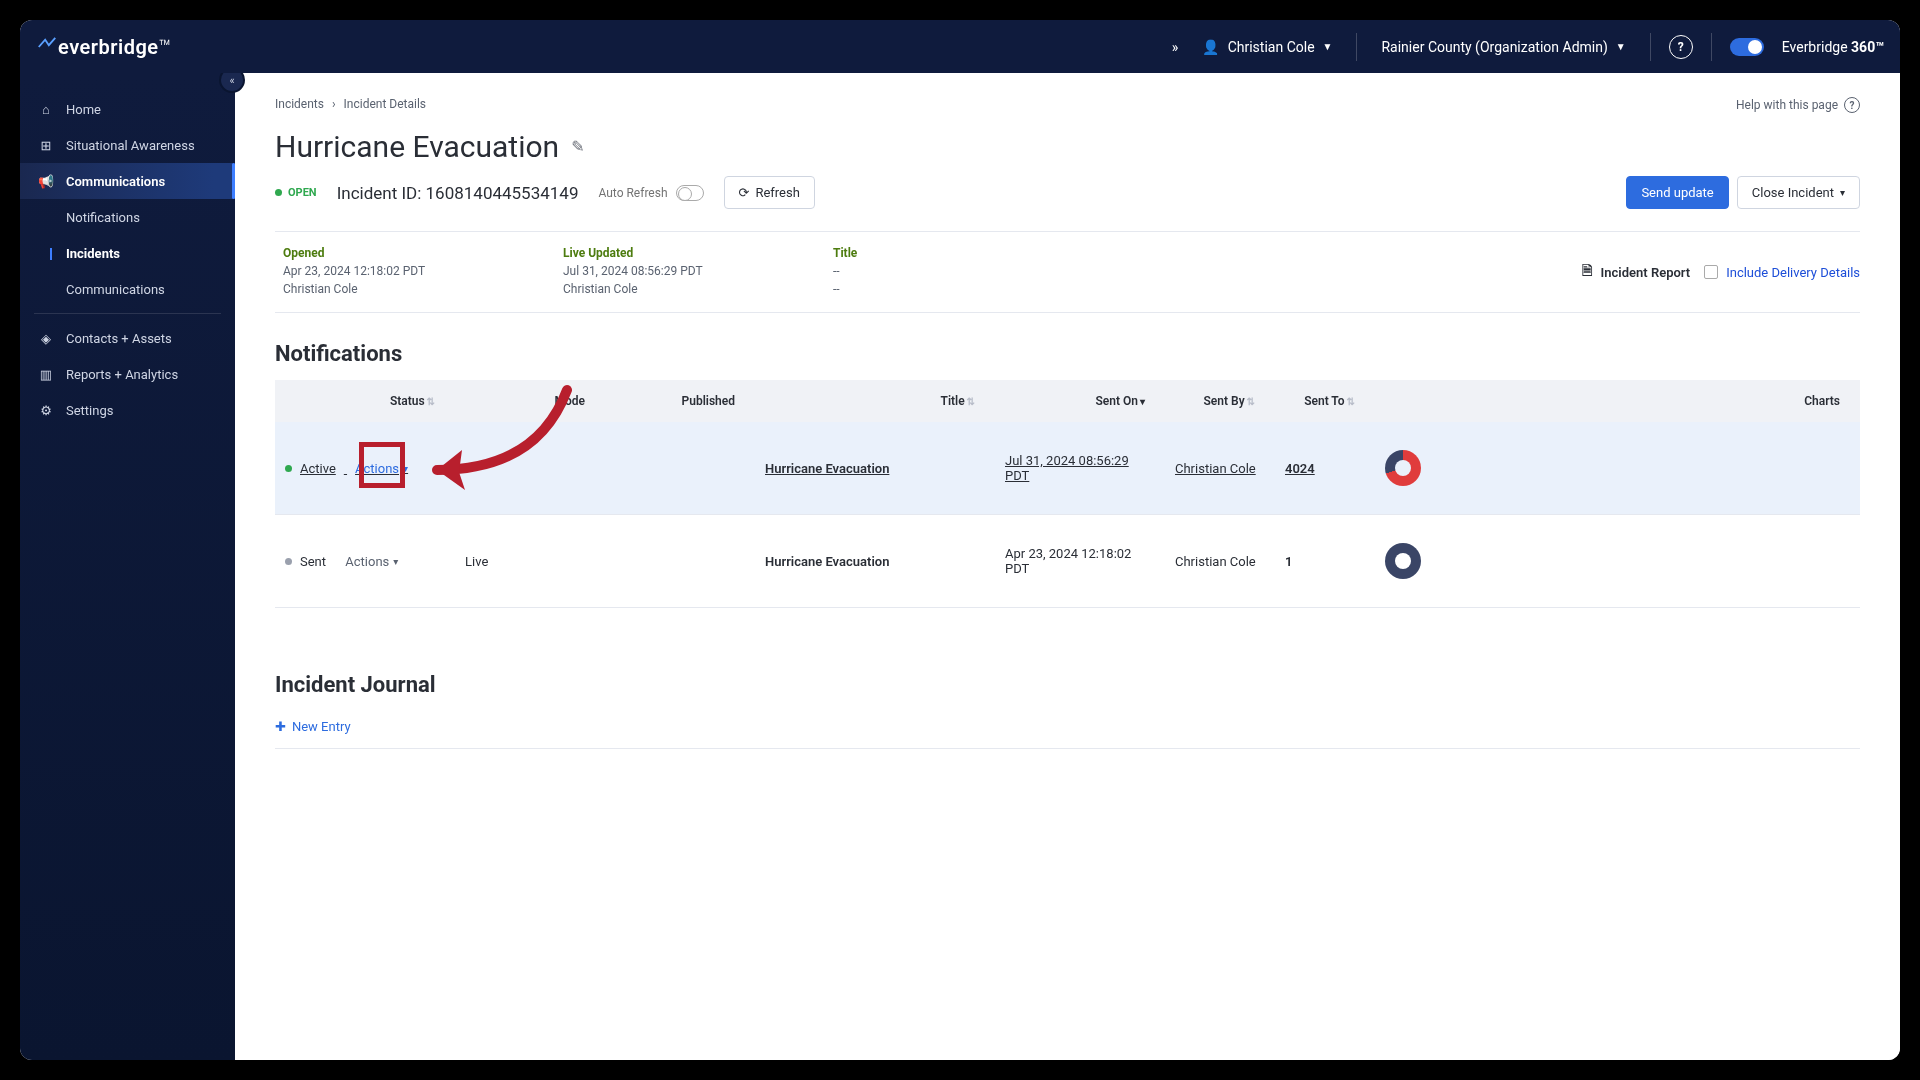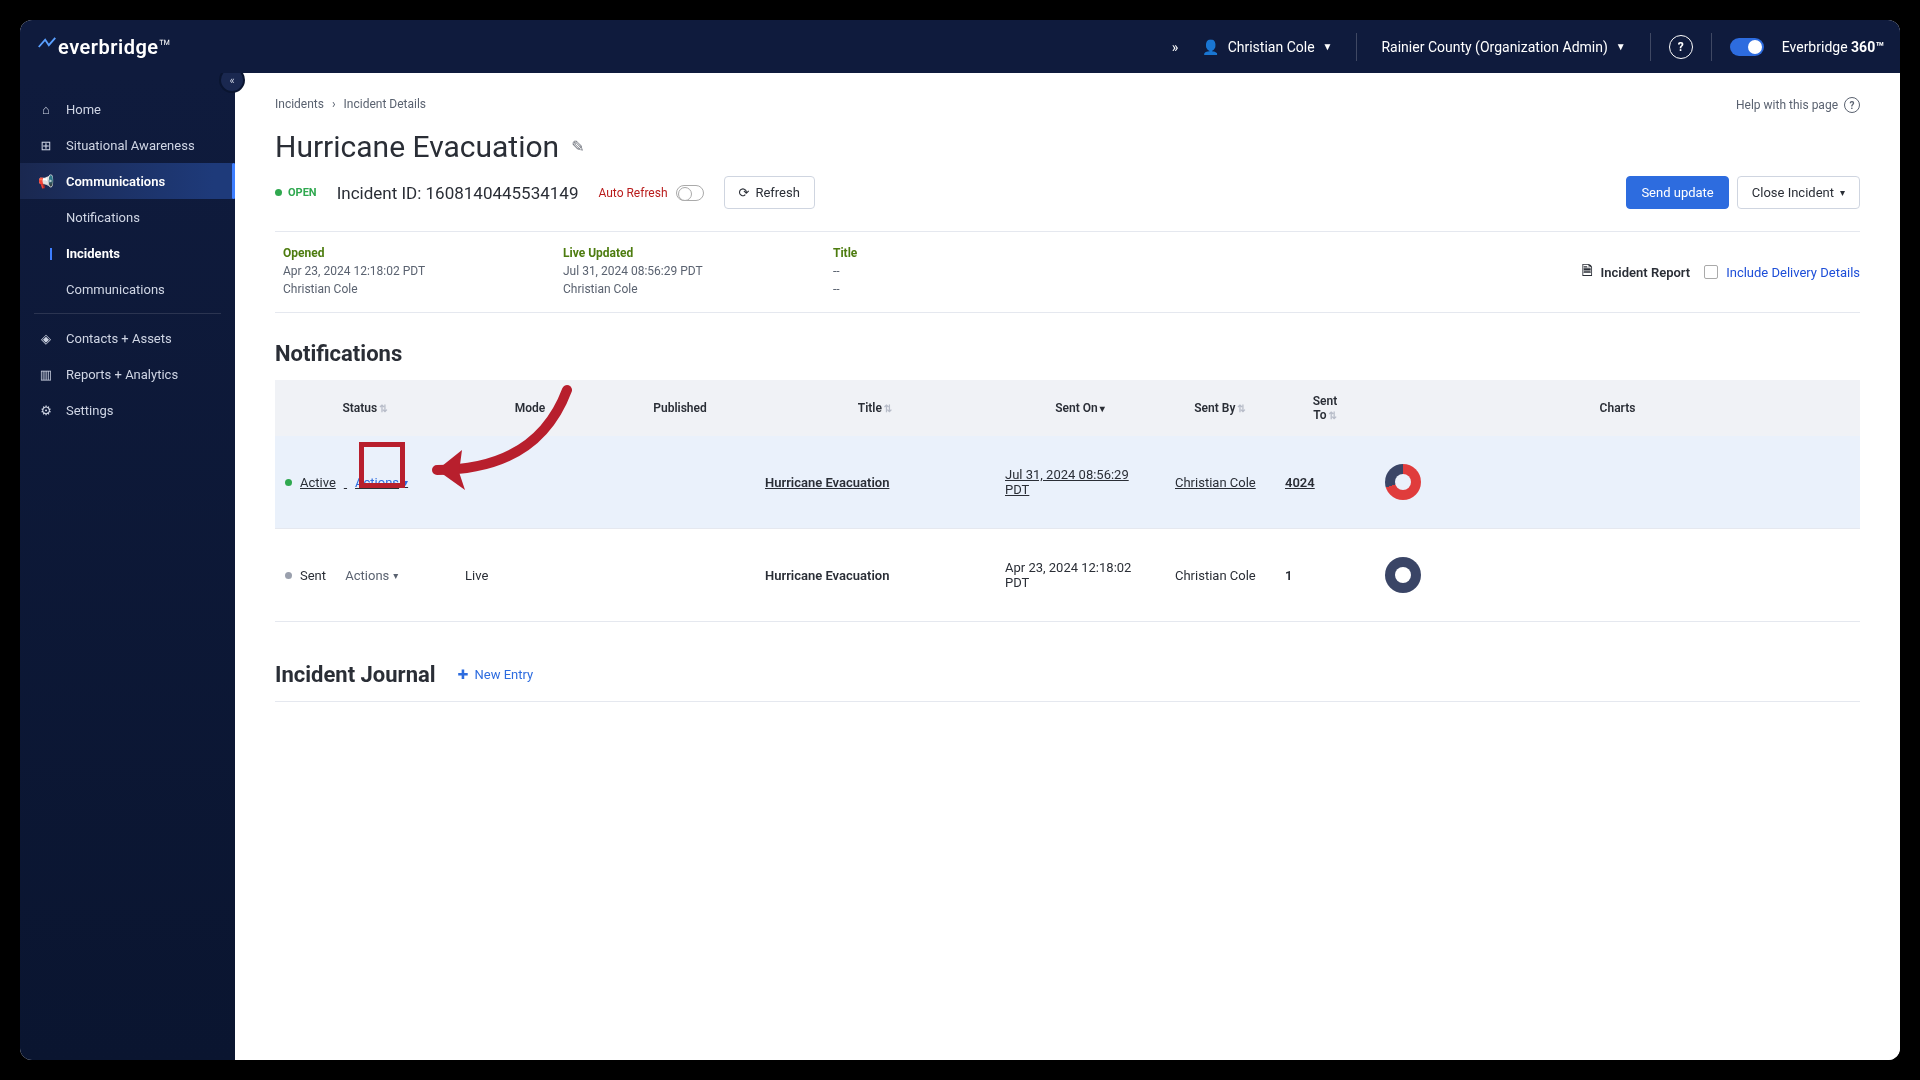--- a/index.html
+++ b/index.html
@@ -39,56 +39,56 @@
 .breadcrumb { font-size: 12px; color: #5a6270; display: flex; gap: 8px; align-items: center; }
 .breadcrumb a { color: #5a6270; text-decoration: none; }
 .help-link { position: absolute; right: 40px; top: 24px; font-size: 12px; color: #5a6270; display: flex; align-items: center; gap: 6px; cursor: pointer; }
 .page-title-row { display: flex; align-items: center; margin-top: 18px; }
 .page-title { font-size: 30px; font-weight: 400; color: #2a2e36; }
 .edit-icon { margin-left: 12px; color: #6a6e78; cursor: pointer; }
 .status-row { display: flex; align-items: center; gap: 20px; margin-top: 12px; flex-wrap: wrap; }
 .open-badge { display: flex; align-items: center; gap: 6px; font-size: 11px; font-weight: 700; color: #2fa84f; }
 .open-dot { width: 7px; height: 7px; background: #2fa84f; border-radius: 50%; }
 .incident-id { font-size: 17px; color: #2a2e36; }
-.auto-refresh { font-size: 12px; color: #b91c1c; display: flex; align-items: center; gap: 8px; }
+.auto-refresh { font-size: 12px; color: #737373; display: flex; align-items: center; gap: 8px; }
 .switch { width: 28px; height: 16px; border: 1px solid #aaa; border-radius: 10px; position: relative; cursor: pointer; }
 .switch::after { content: ""; position: absolute; width: 12px; height: 12px; background: #fff; border: 1px solid #aaa; border-radius: 50%; top: 1px; left: 1px; }
 .btn { border: 1px solid #cfd5e0; background: #fff; border-radius: 4px; padding: 8px 14px; font-size: 13px; cursor: pointer; display: inline-flex; align-items: center; gap: 6px; color: #2a2e36; }
 .btn.primary { background: #2d6cdf; border-color: #2d6cdf; color: #fff; }
 .action-buttons { margin-left: auto; display: flex; gap: 8px; align-items: center; }
 
 .meta-row { display: flex; gap: 0; border-top: 1px solid #e5e8ef; border-bottom: 1px solid #e5e8ef; margin-top: 22px; padding: 14px 0; font-size: 12px; }
 .meta-col { padding: 0 8px; }
 .meta-col.c1 { width: 280px; }
 .meta-col.c2 { width: 270px; }
 .meta-col.c3 { width: 70px; }
 .meta-col .label { font-weight: 700; color: #4d7c0f; margin-bottom: 2px; }
 .meta-col .val { color: #5a6270; line-height: 1.5; }
 .report-col { margin-left: auto; display: flex; align-items: center; gap: 14px; }
 .report-link { display: flex; align-items: center; gap: 8px; font-size: 13px; font-weight: 600; color: #2a2e36; cursor: pointer; }
 .checkbox { width: 14px; height: 14px; border: 1px solid #aaa; border-radius: 2px; }
 
 .section-title { font-size: 22px; margin-top: 28px; color: #2a2e36; }
 .table { width: 100%; margin-top: 14px; border-collapse: collapse; font-size: 13px; }
-.table th { text-align: center; background: #f0f2f6; padding: 14px 26px; font-weight: 600; color: #2a2e36; font-size: 12px; }
+.table th { text-align: right; background: #f0f2f6; padding: 14px 20px; font-weight: 600; color: #2a2e36; font-size: 12px; }
 .table th .sort { color: #b8bdc9; font-size: 10px; margin-left: 2px; }
 .table td { padding: 28px 10px; border-bottom: 1px solid #e5e8ef; color: #2a2e36; vertical-align: middle; }
 .table tr.highlight td { background: #eaf1fb; text-decoration: underline; }
 .status-cell { display: flex; align-items: center; gap: 8px; }
 .dot-green { width: 7px; height: 7px; background: #2fa84f; border-radius: 50%; }
 .dot-grey { width: 7px; height: 7px; background: #9aa0ad; border-radius: 50%; }
 .actions-link { color: #2d6cdf; cursor: pointer; display: inline-flex; align-items: center; gap: 4px; }
 .actions-grey { color: #5a6270; cursor: pointer; display: inline-flex; align-items: center; gap: 4px; }
 .donut { width: 36px; height: 36px; border-radius: 50%; position: relative; }
 .donut.active { background: conic-gradient(#e03c3c 0 70%, #3a4566 70% 100%); }
 .donut.sent { background: conic-gradient(#3a4566 0 100%); }
 .donut::after { content: ""; position: absolute; inset: 10px; background: #fff; border-radius: 50%; }
 tr.highlight .donut::after { background: #eaf1fb; }
 
-.journal-row { display: flex; align-items: center; gap: 22px; margin-top: 40px; }
+.journal-row { display: flex; align-items: flex-start; gap: 22px; margin-top: 64px; flex-direction: column; }
 .new-entry { color: #2d6cdf; font-size: 13px; display: flex; align-items: center; gap: 6px; cursor: pointer; }
 .journal-sep { height: 1px; background: #e5e8ef; margin-top: 14px; }
 .empty-msg { text-align: center; color: #5a6270; font-size: 13px; margin-top: 20px; }
 
 
 .annot-box { position: absolute; border: 5px solid #b81f2d; width: 46px; height: 46px; pointer-events: none; }
 .annot-arrow { position: absolute; pointer-events: none; }
 
 .caret-down { font-size: 10px; }
 </style>

